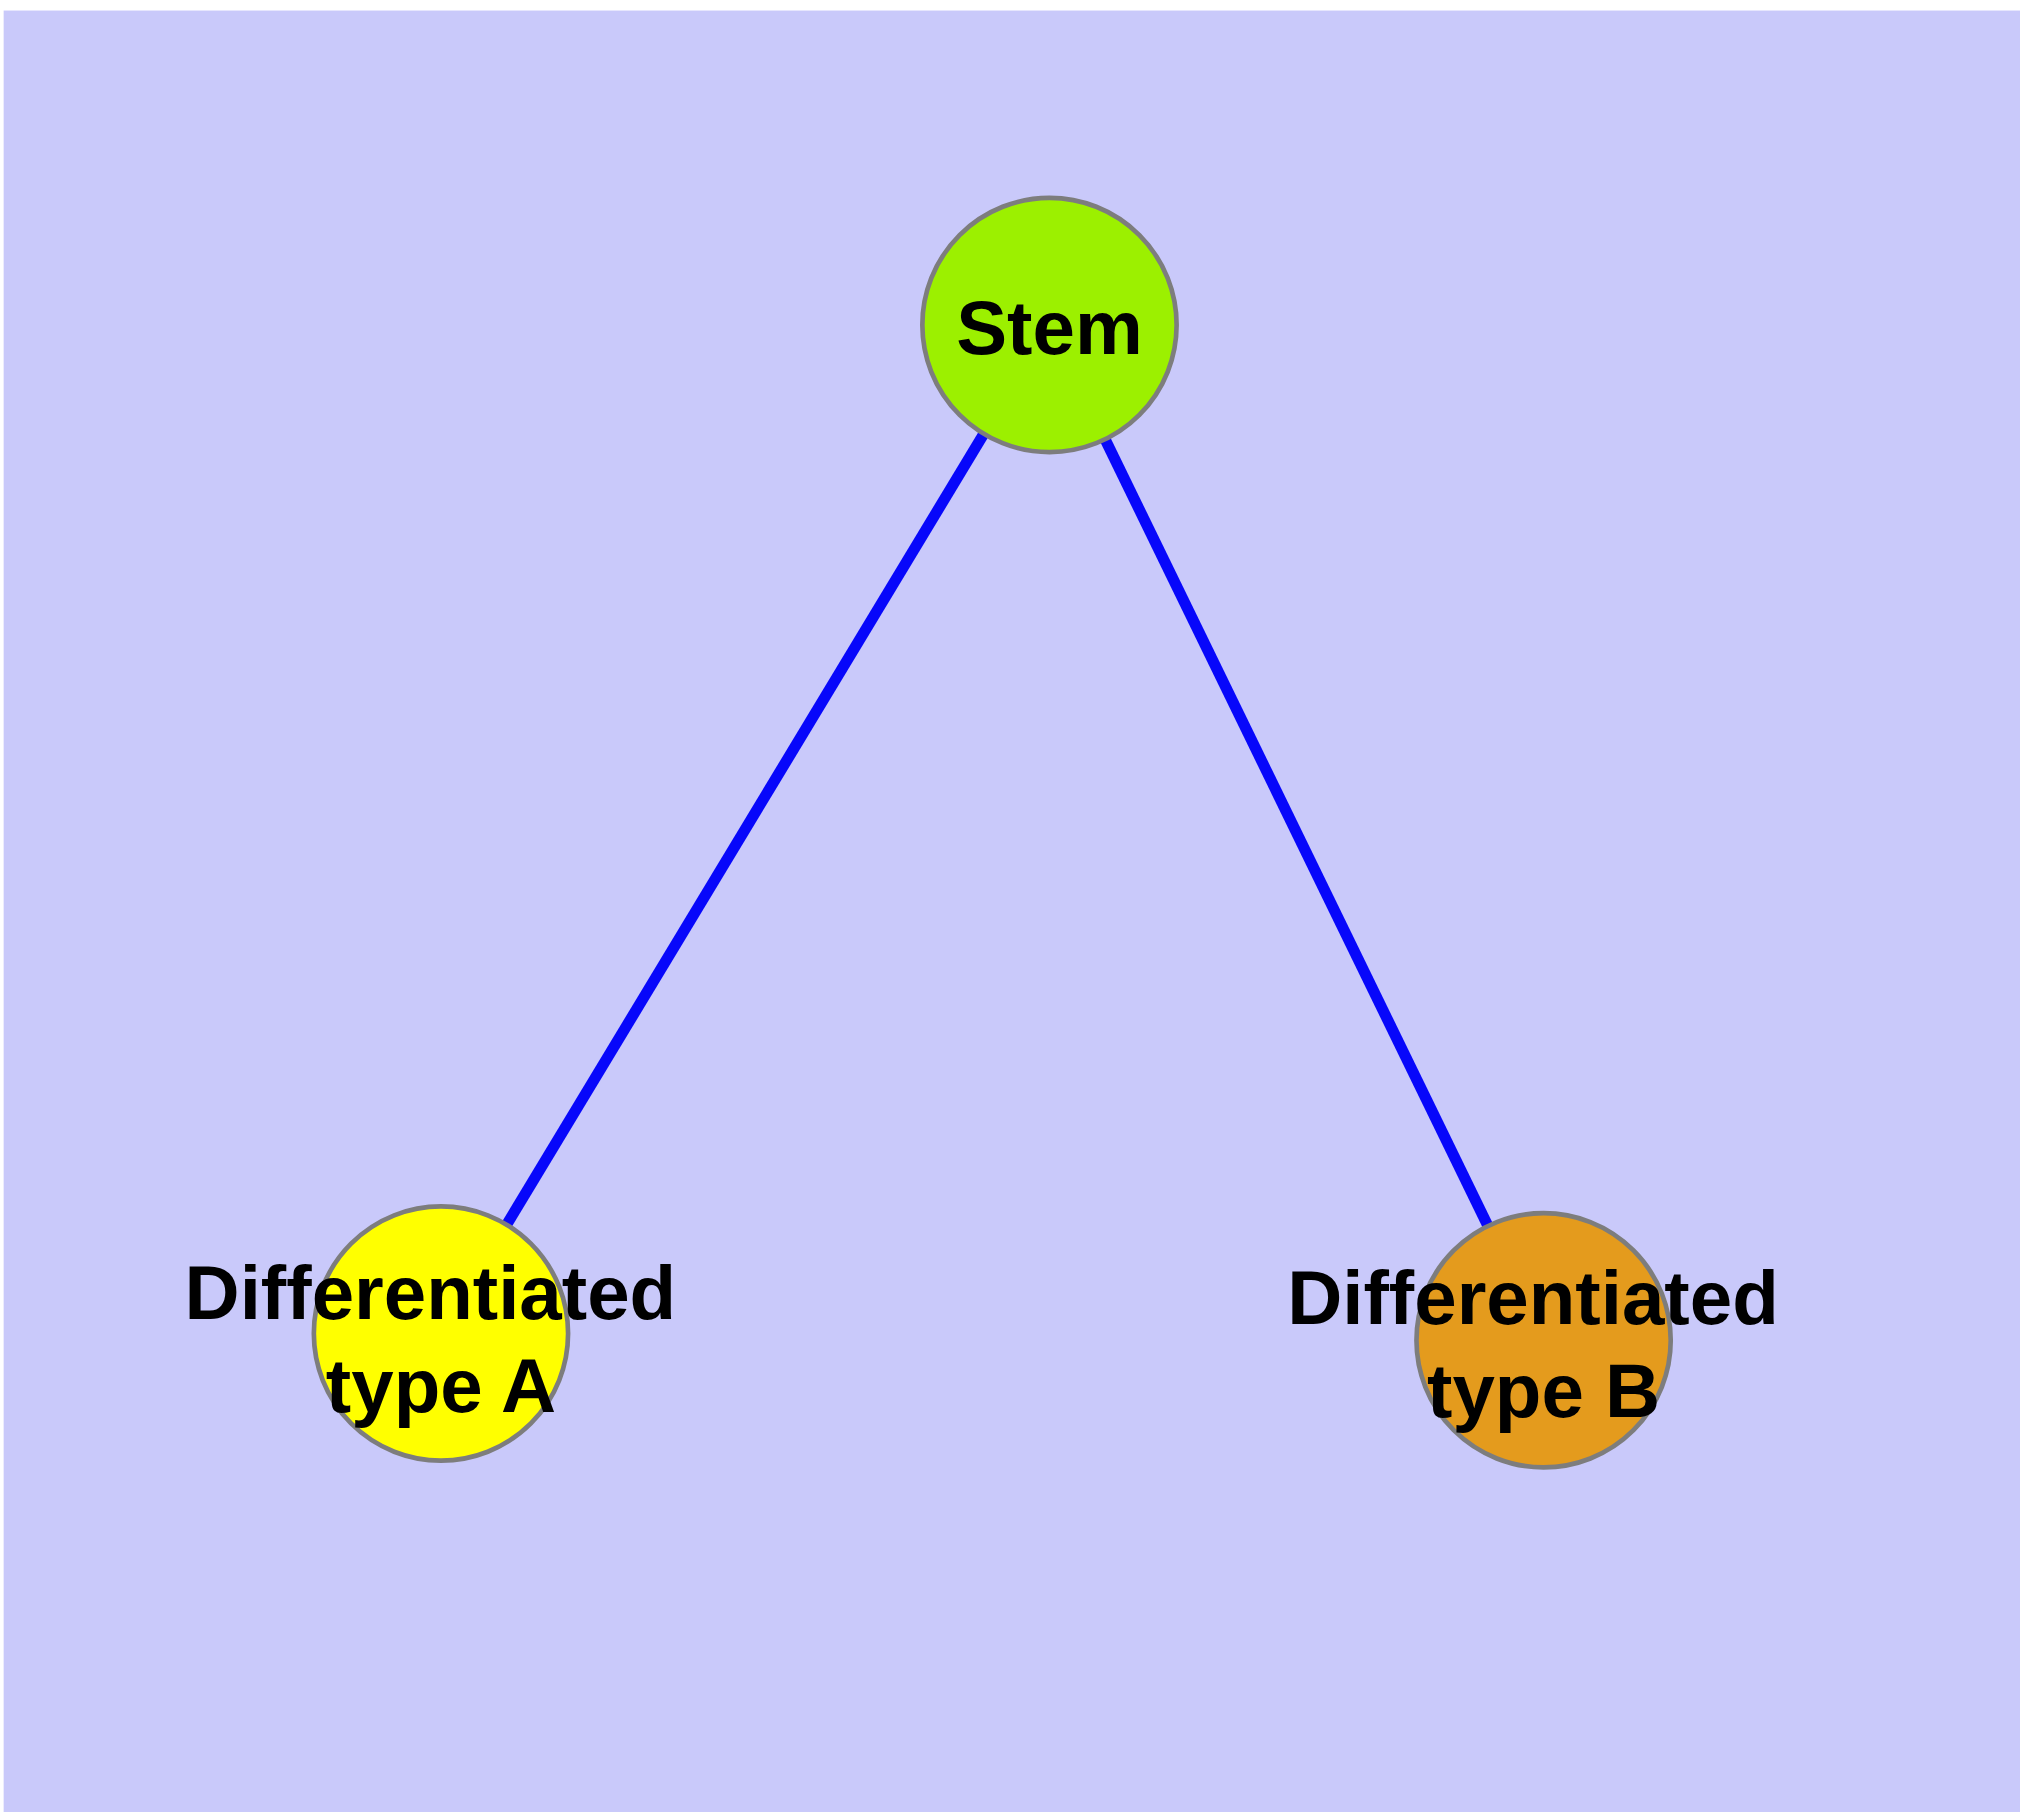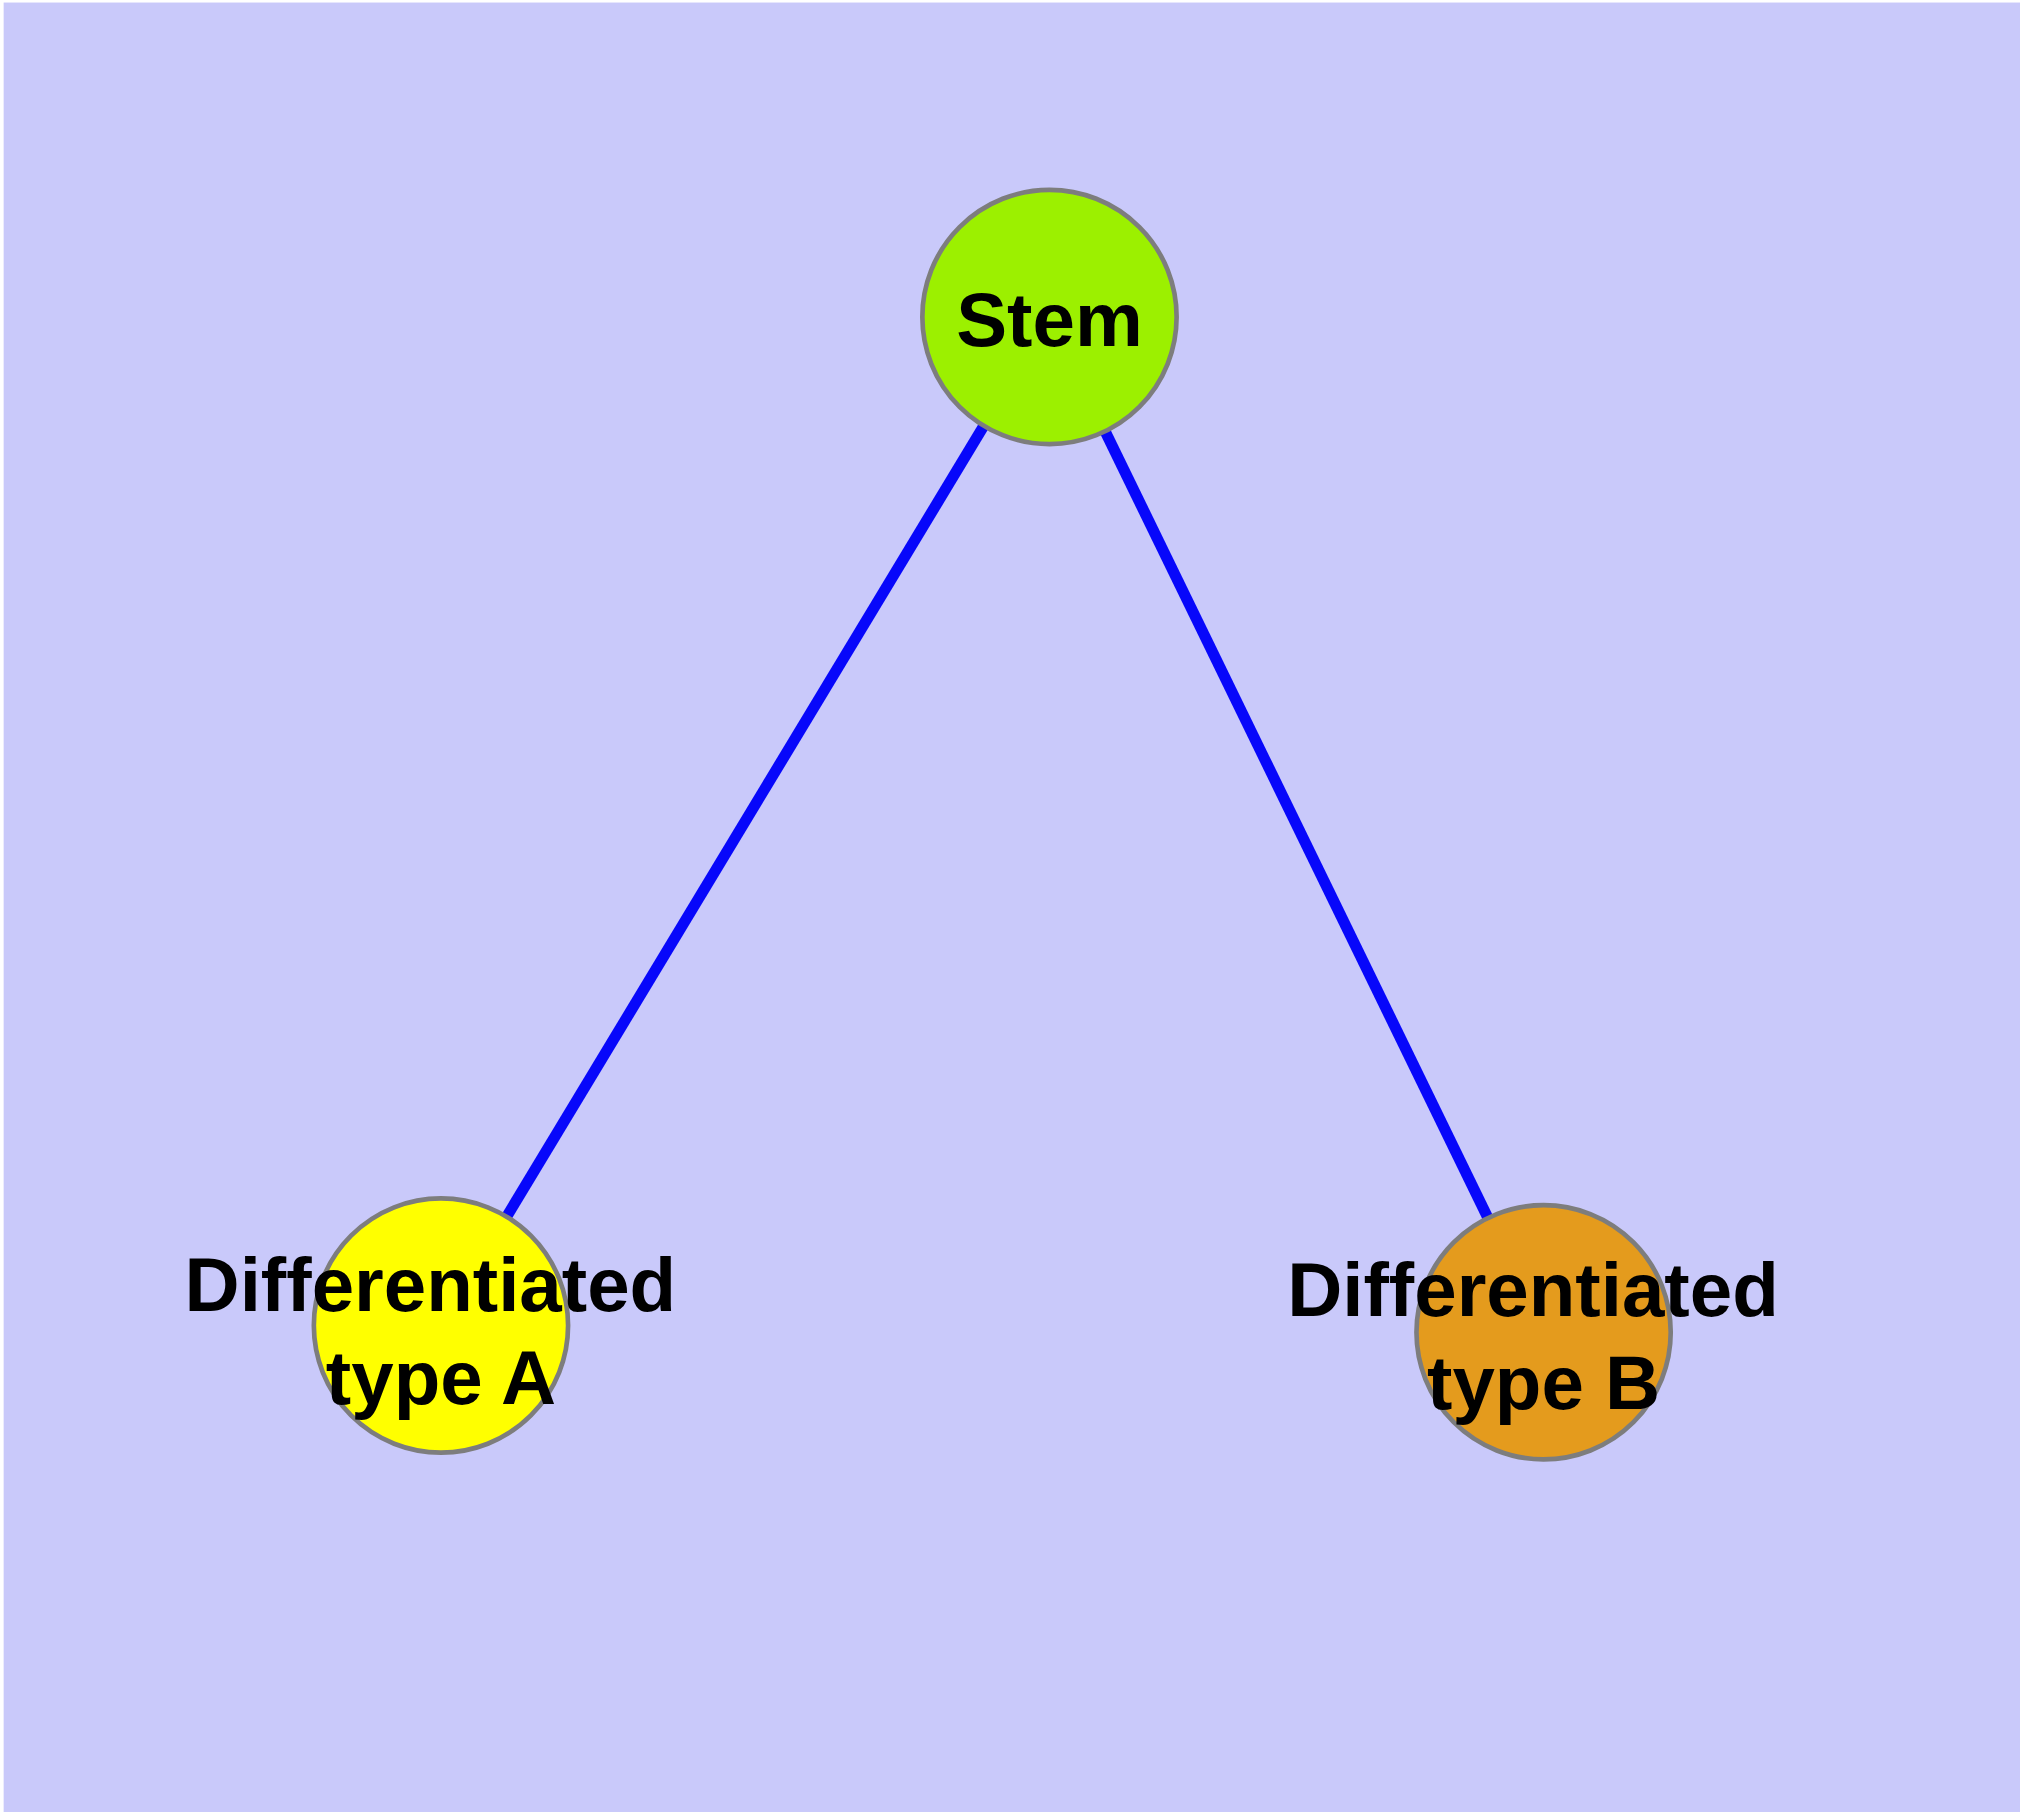--- a/index.html
+++ b/index.html
@@ -7,21 +7,21 @@
     padding: 0;
     width: 2021px;
     height: 1812px;
     background: #ffffff;
     overflow: hidden;
     font-family: "Liberation Sans", sans-serif;
   }
   .canvas-wrap {
     position: absolute;
     left: 0;
-    top: 0;
+    top: 8px;
     width: 2021px;
     height: 1372px;
   }
   svg {
     display: block;
   }
   .node-label {
     font-family: "Liberation Sans", sans-serif;
     font-weight: bold;
     font-size: 90px;

